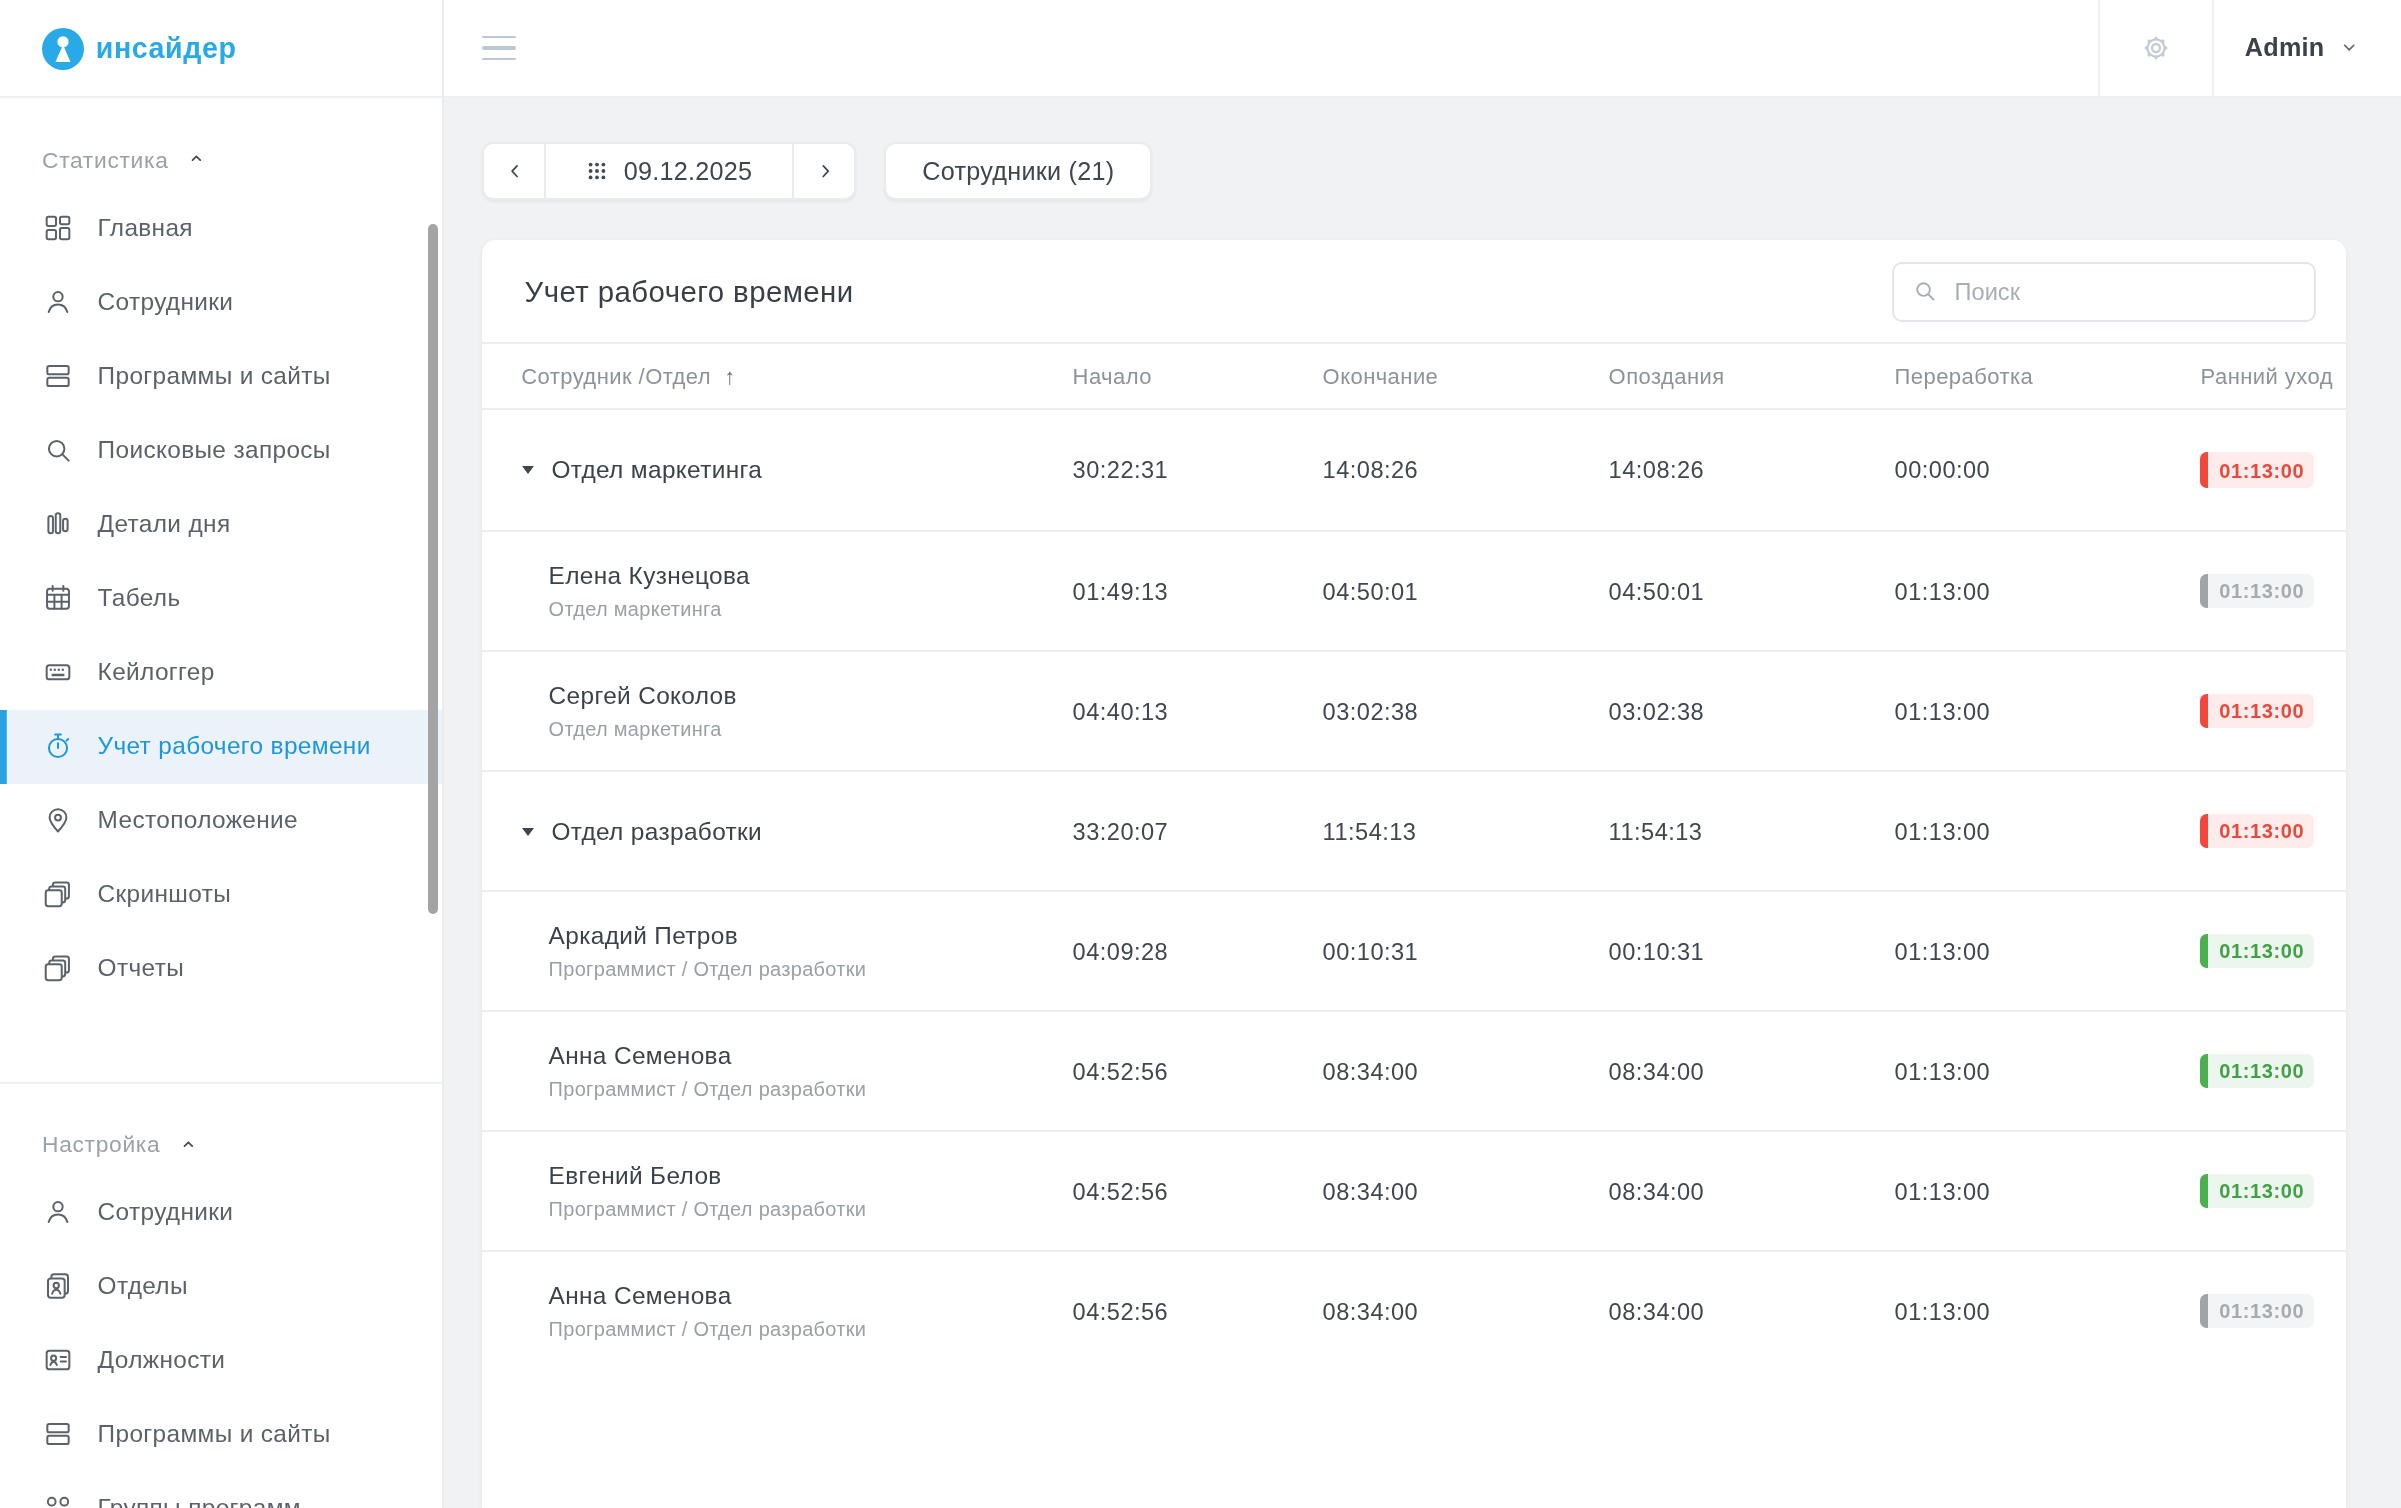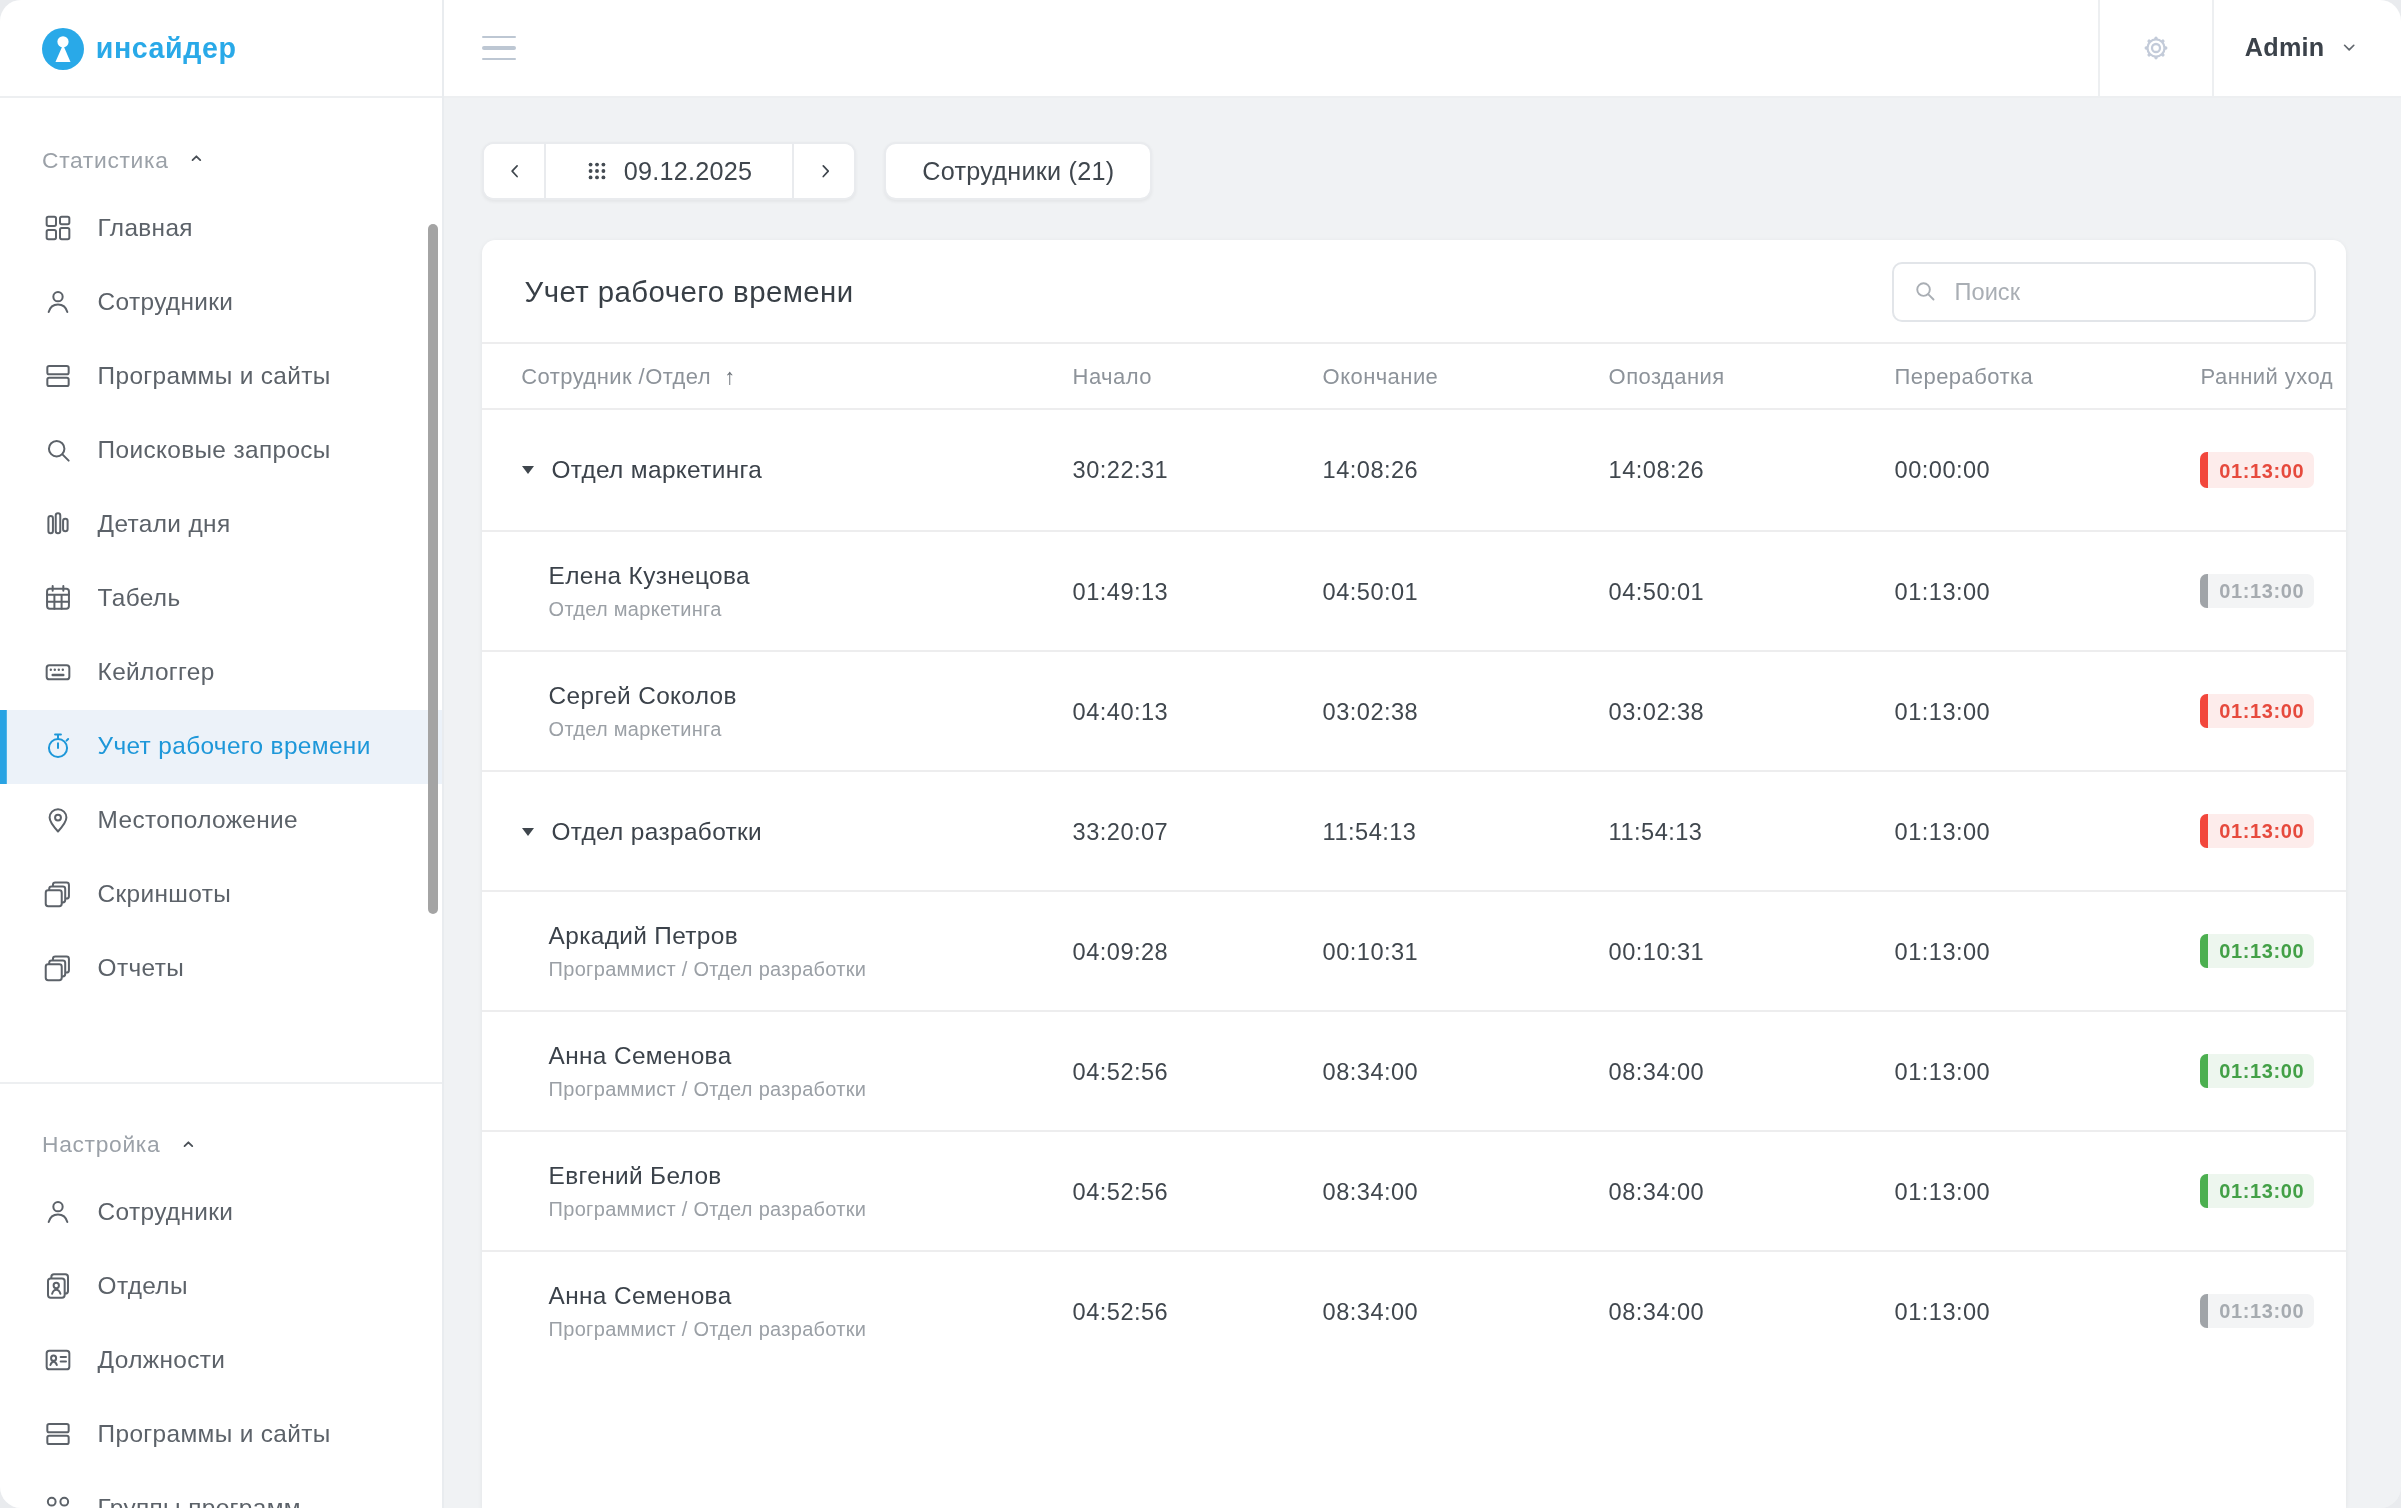--- a/index.html
+++ b/index.html
@@ -1,17 +1,17 @@
 <!DOCTYPE html>
 <html style="font-size:13.5px"><head>
 <meta charset="utf-8">
 <style>
   html,body{margin:0;padding:0;background:#e9ebee;}
   *{box-sizing:border-box;font-family:"Liberation Sans","DejaVu Sans",sans-serif;}
-  .viewport{width:2401px;height:1508px;overflow:hidden;background:#f0f2f4;position:relative;border-radius:21px;}
+  .viewport{width:2401px;height:1508px;overflow:hidden;background:#f0f2f4;position:relative;}
   .app{width:1201px;height:754px;transform:scale(2);transform-origin:0 0;position:relative;background:#f0f2f4;}
 
   
   .sidebar{position:absolute;left:0;top:0;width:222px;height:754px;background:#fff;border-right:0.8px solid #e9ecef;z-index:3;}
   .logo-area{height:49px;border-bottom:0.8px solid #edeff1;display:flex;align-items:center;padding-left:21px;gap:5.9px;}
   .logo-text{font-size:14.3px;font-weight:700;color:#29a9e8;letter-spacing:.02em;}
   .side-label{display:flex;align-items:center;gap:10px;margin:22px 21px 7.6px;height:17px;}
   .side-section:nth-of-type(2) .side-label{margin-top:16px;margin-bottom:4.2px;}
   .side-label-text{font-size:11.4px;color:#9ba1a8;letter-spacing:.03em;}
   .chev-up{width:8.4px;height:8.4px;stroke:#4a5057;fill:none;stroke-width:2.6;stroke-linecap:round;stroke-linejoin:round;}

